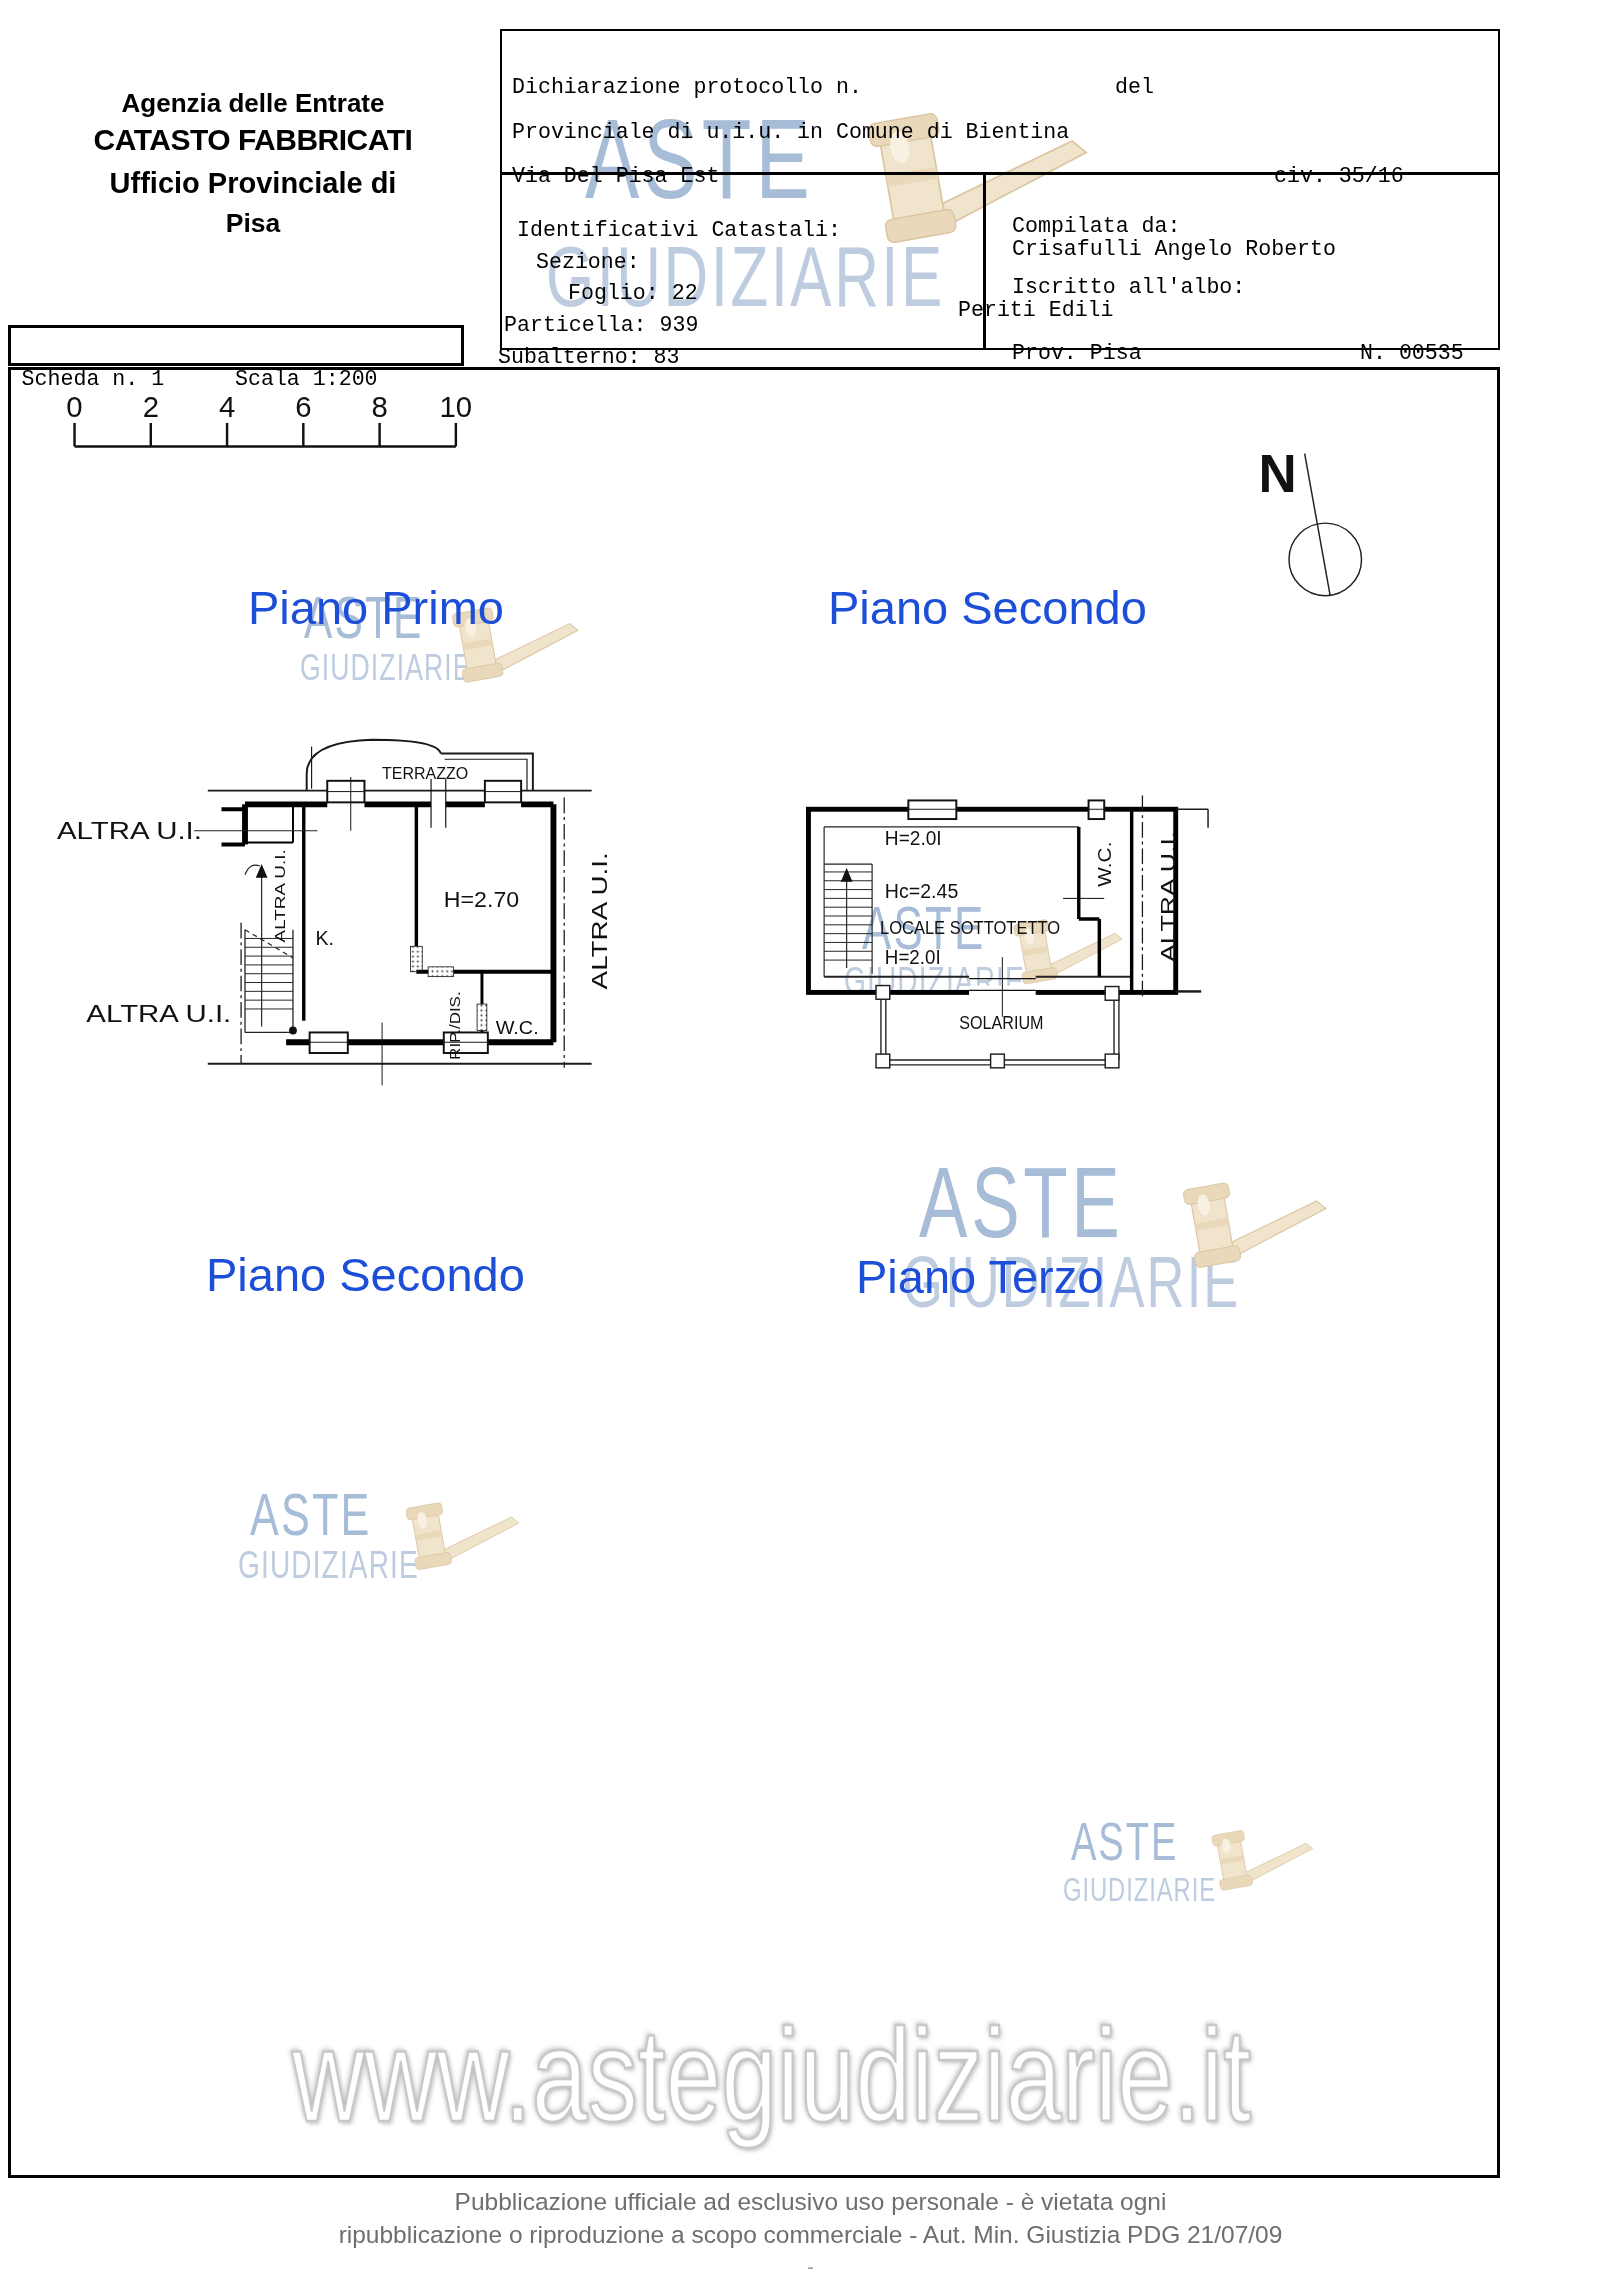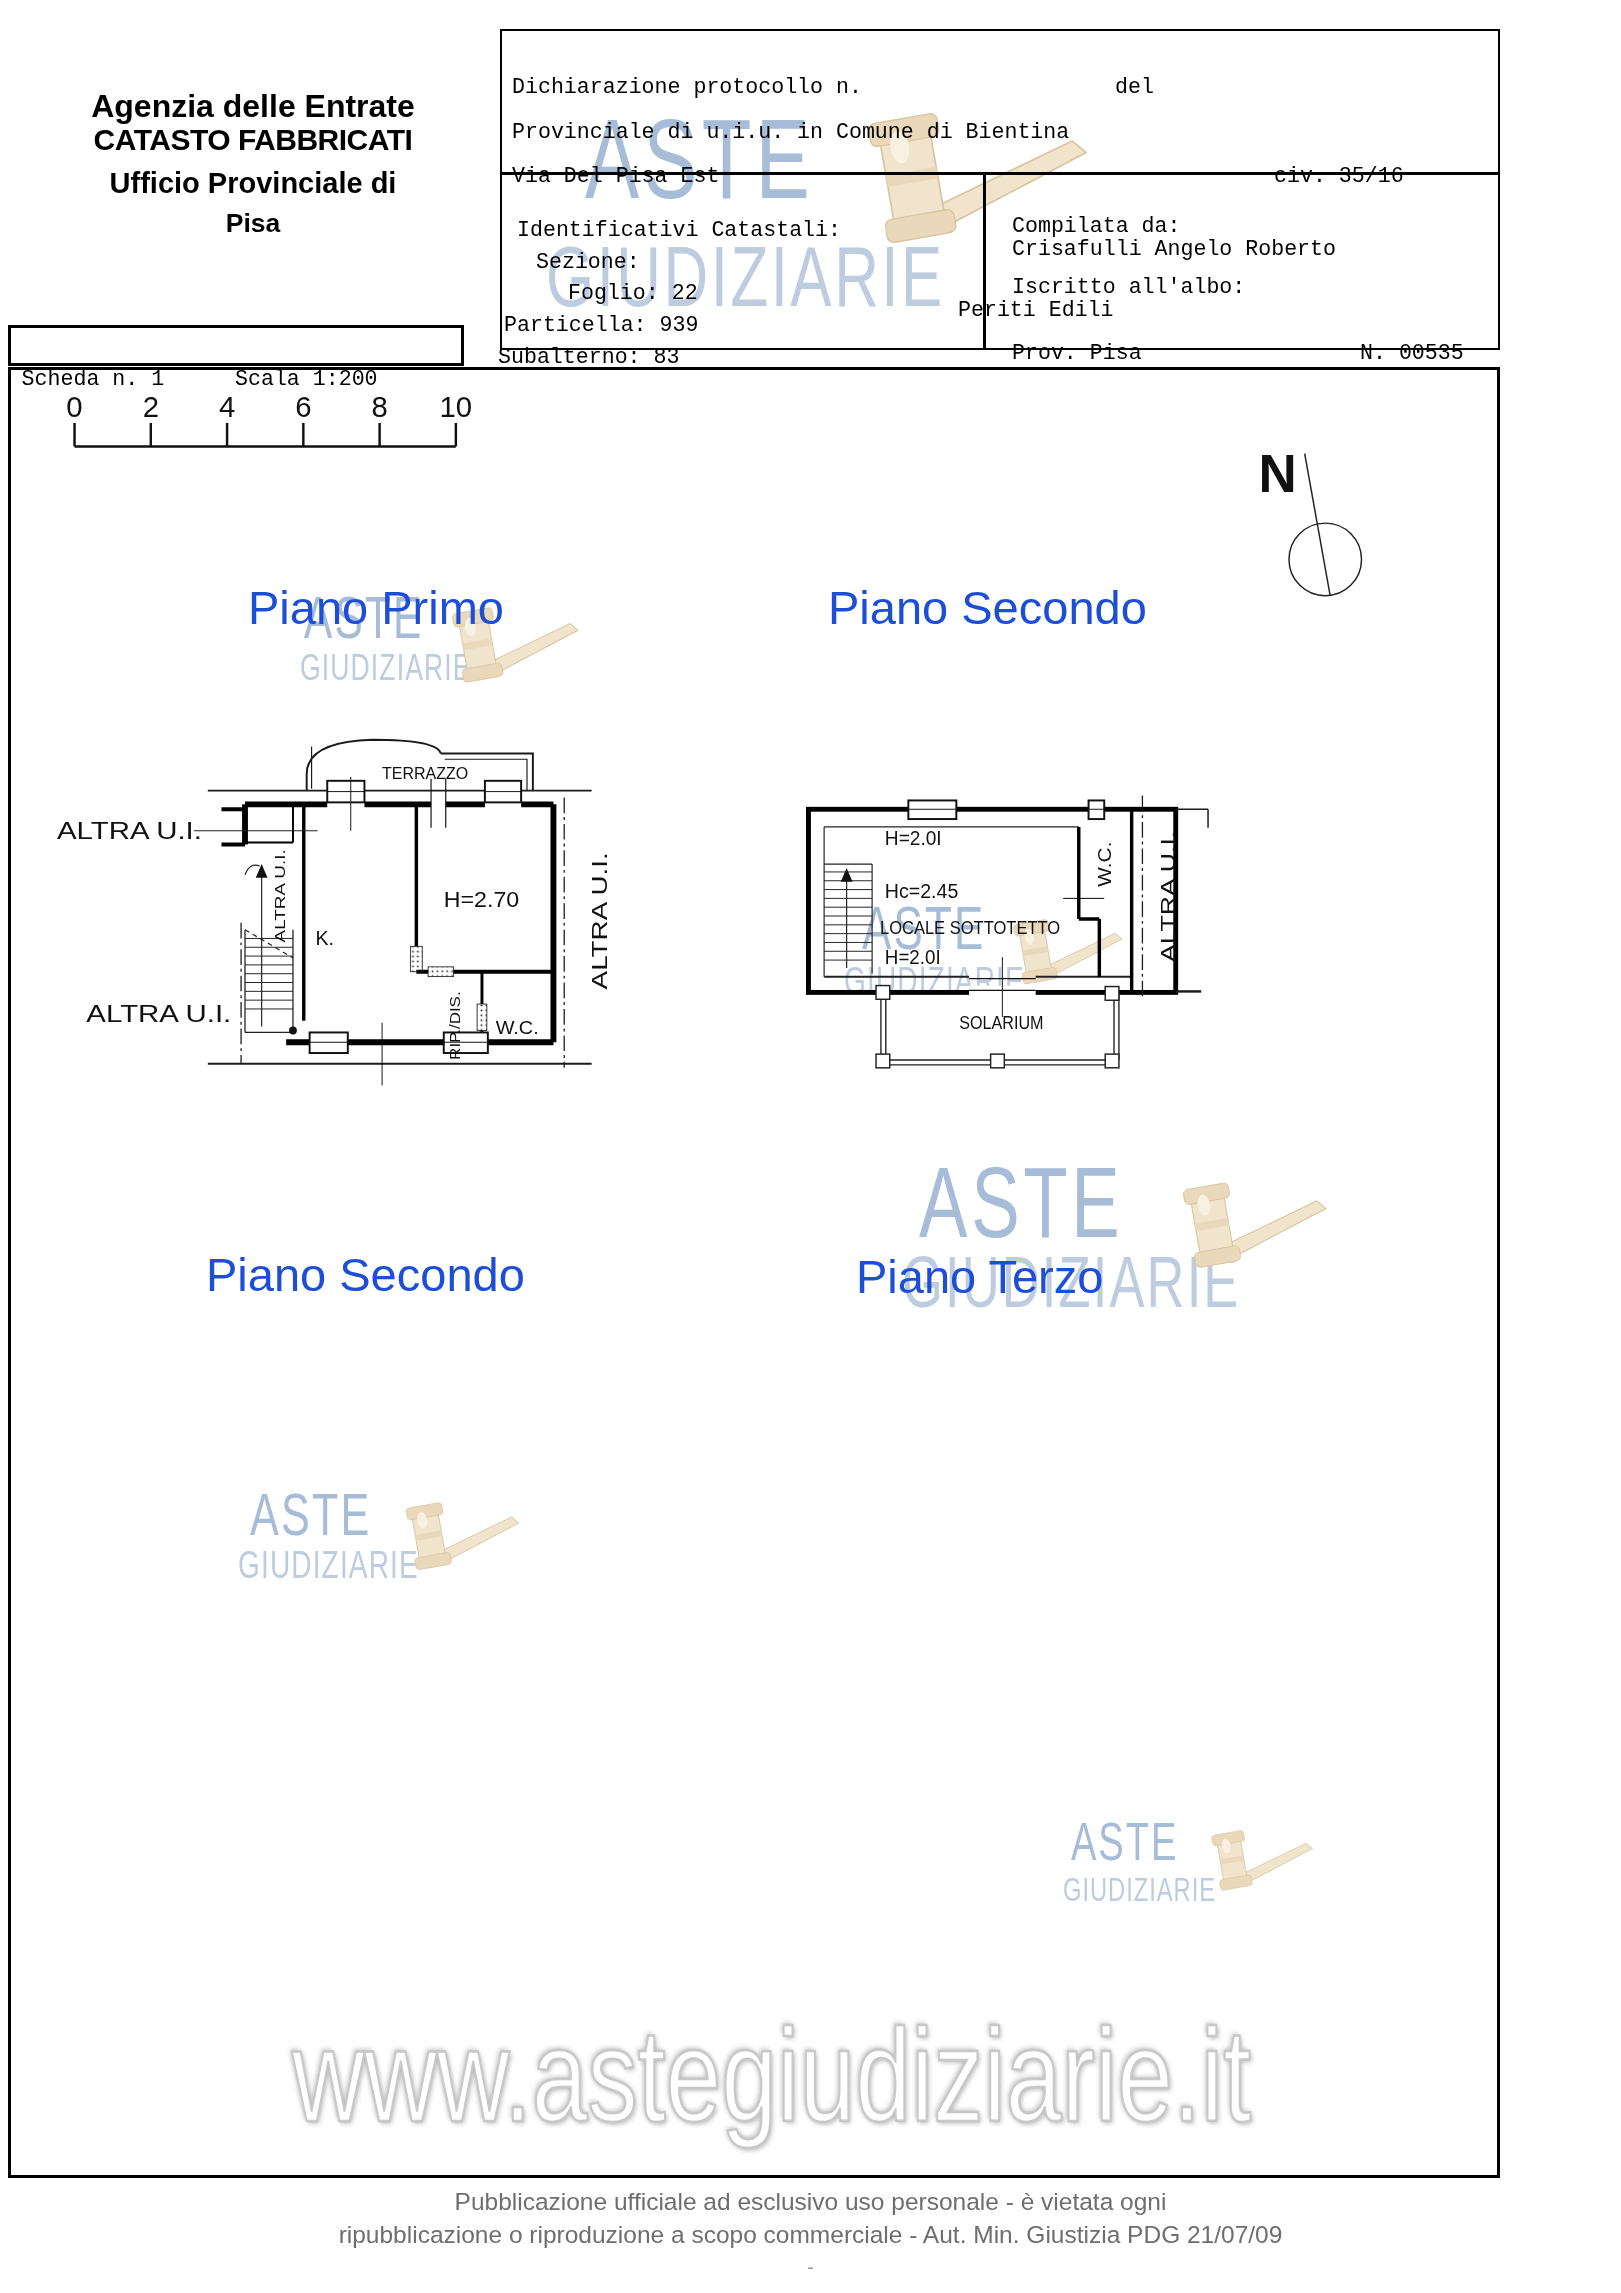--- a/index.html
+++ b/index.html
@@ -80,21 +80,21 @@
 <svg class="deco" style="left:394px;top:1494px;width:132px;height:88px" viewBox="0 0 220 130">
     <use href="#gavel"></use>
   </svg>
 
 <span class="abs wm wm-aste" style="left:1071px;top:1817px;font-size:53px">ASTE</span>
 <span class="abs wm wm-giud" style="left:1063px;top:1873px;font-size:33px">GIUDIZIARIE</span>
 <svg class="deco" style="left:1201px;top:1823px;width:118px;height:78px" viewBox="0 0 220 130">
     <use href="#gavel"></use>
   </svg>
 
-<div class="abs hdrline" style="left:47px;top:88px;font-size:32px">Agenzia delle Entrate</div>
+<div class="abs hdrline" style="left:47px;top:88px;font-size:26px">Agenzia delle Entrate</div>
 <div class="abs hdrline" style="left:47px;top:123px;font-size:30px;letter-spacing:-0.5px">CATASTO FABBRICATI</div>
 <div class="abs hdrline" style="left:47px;top:167px;font-size:29px">Ufficio Provinciale di</div>
 <div class="abs hdrline" style="left:47px;top:208px;font-size:26.5px">Pisa</div>
 
 <div class="abs bdr" style="left:500px;top:29px;width:1000px;height:321px"></div>
 <div class="abs fill" style="left:500px;top:172px;width:1000px;height:2.9px"></div>
 <div class="abs fill" style="left:983px;top:174px;width:2.9px;height:176px"></div>
 
 <span class="abs mono" style="left:512px;top:43px">Dichiarazione protocollo n.</span>
 <span class="abs mono" style="left:1115px;top:43px">del</span>

